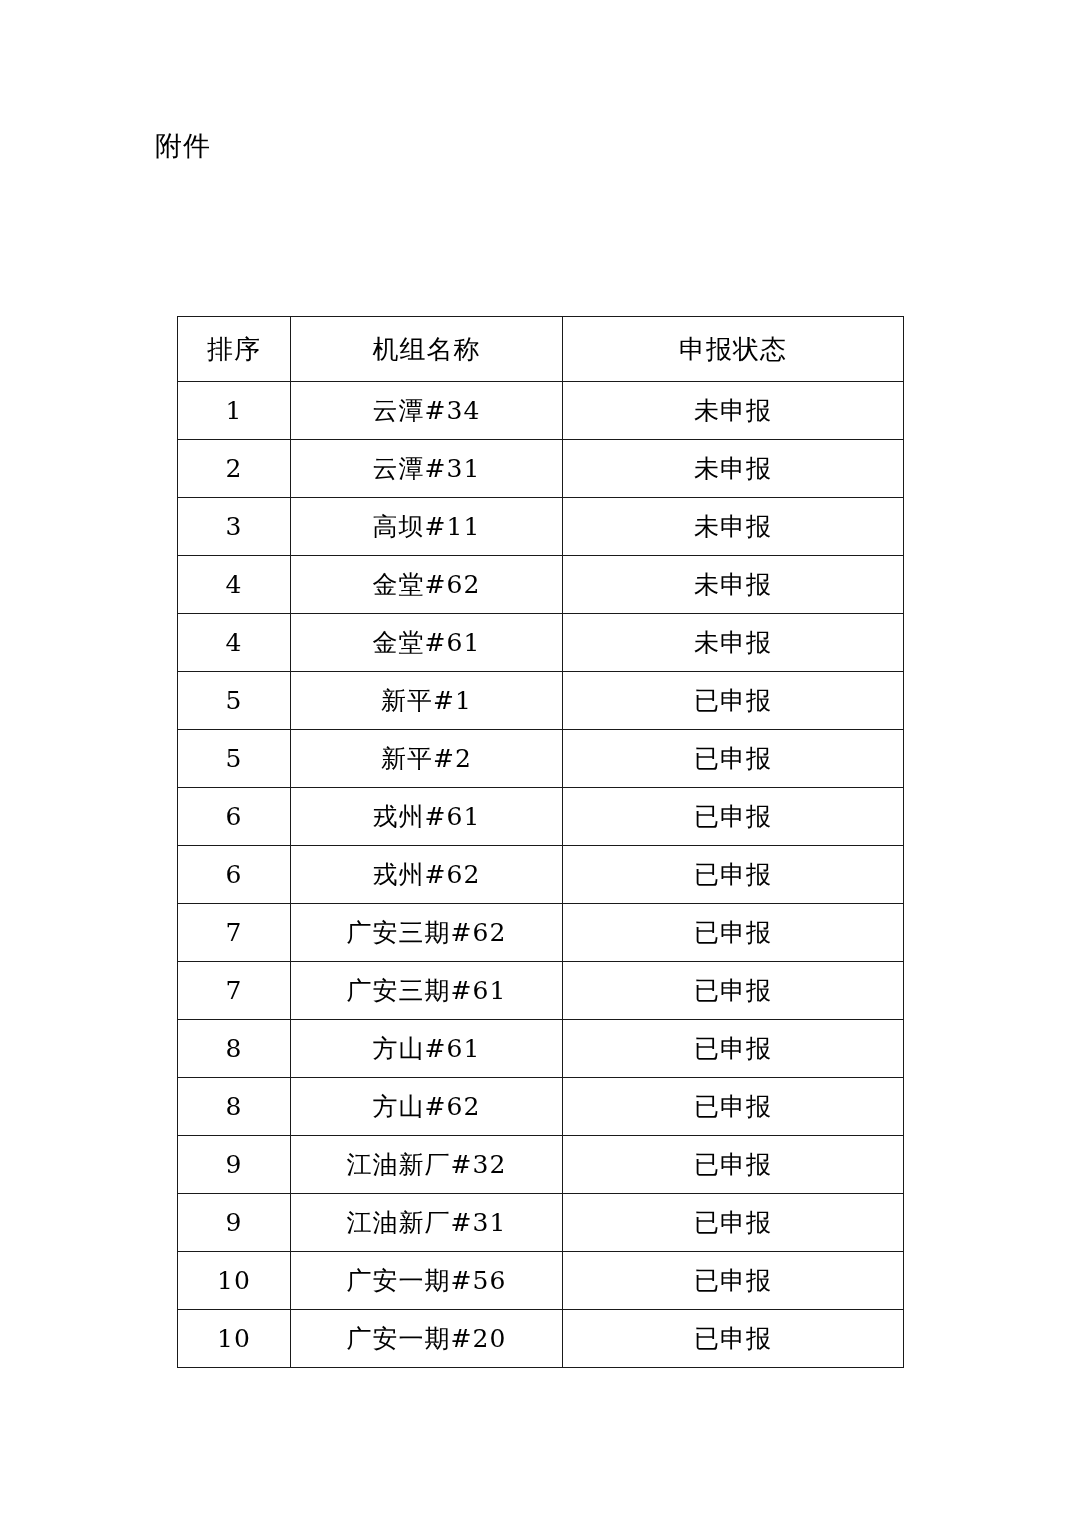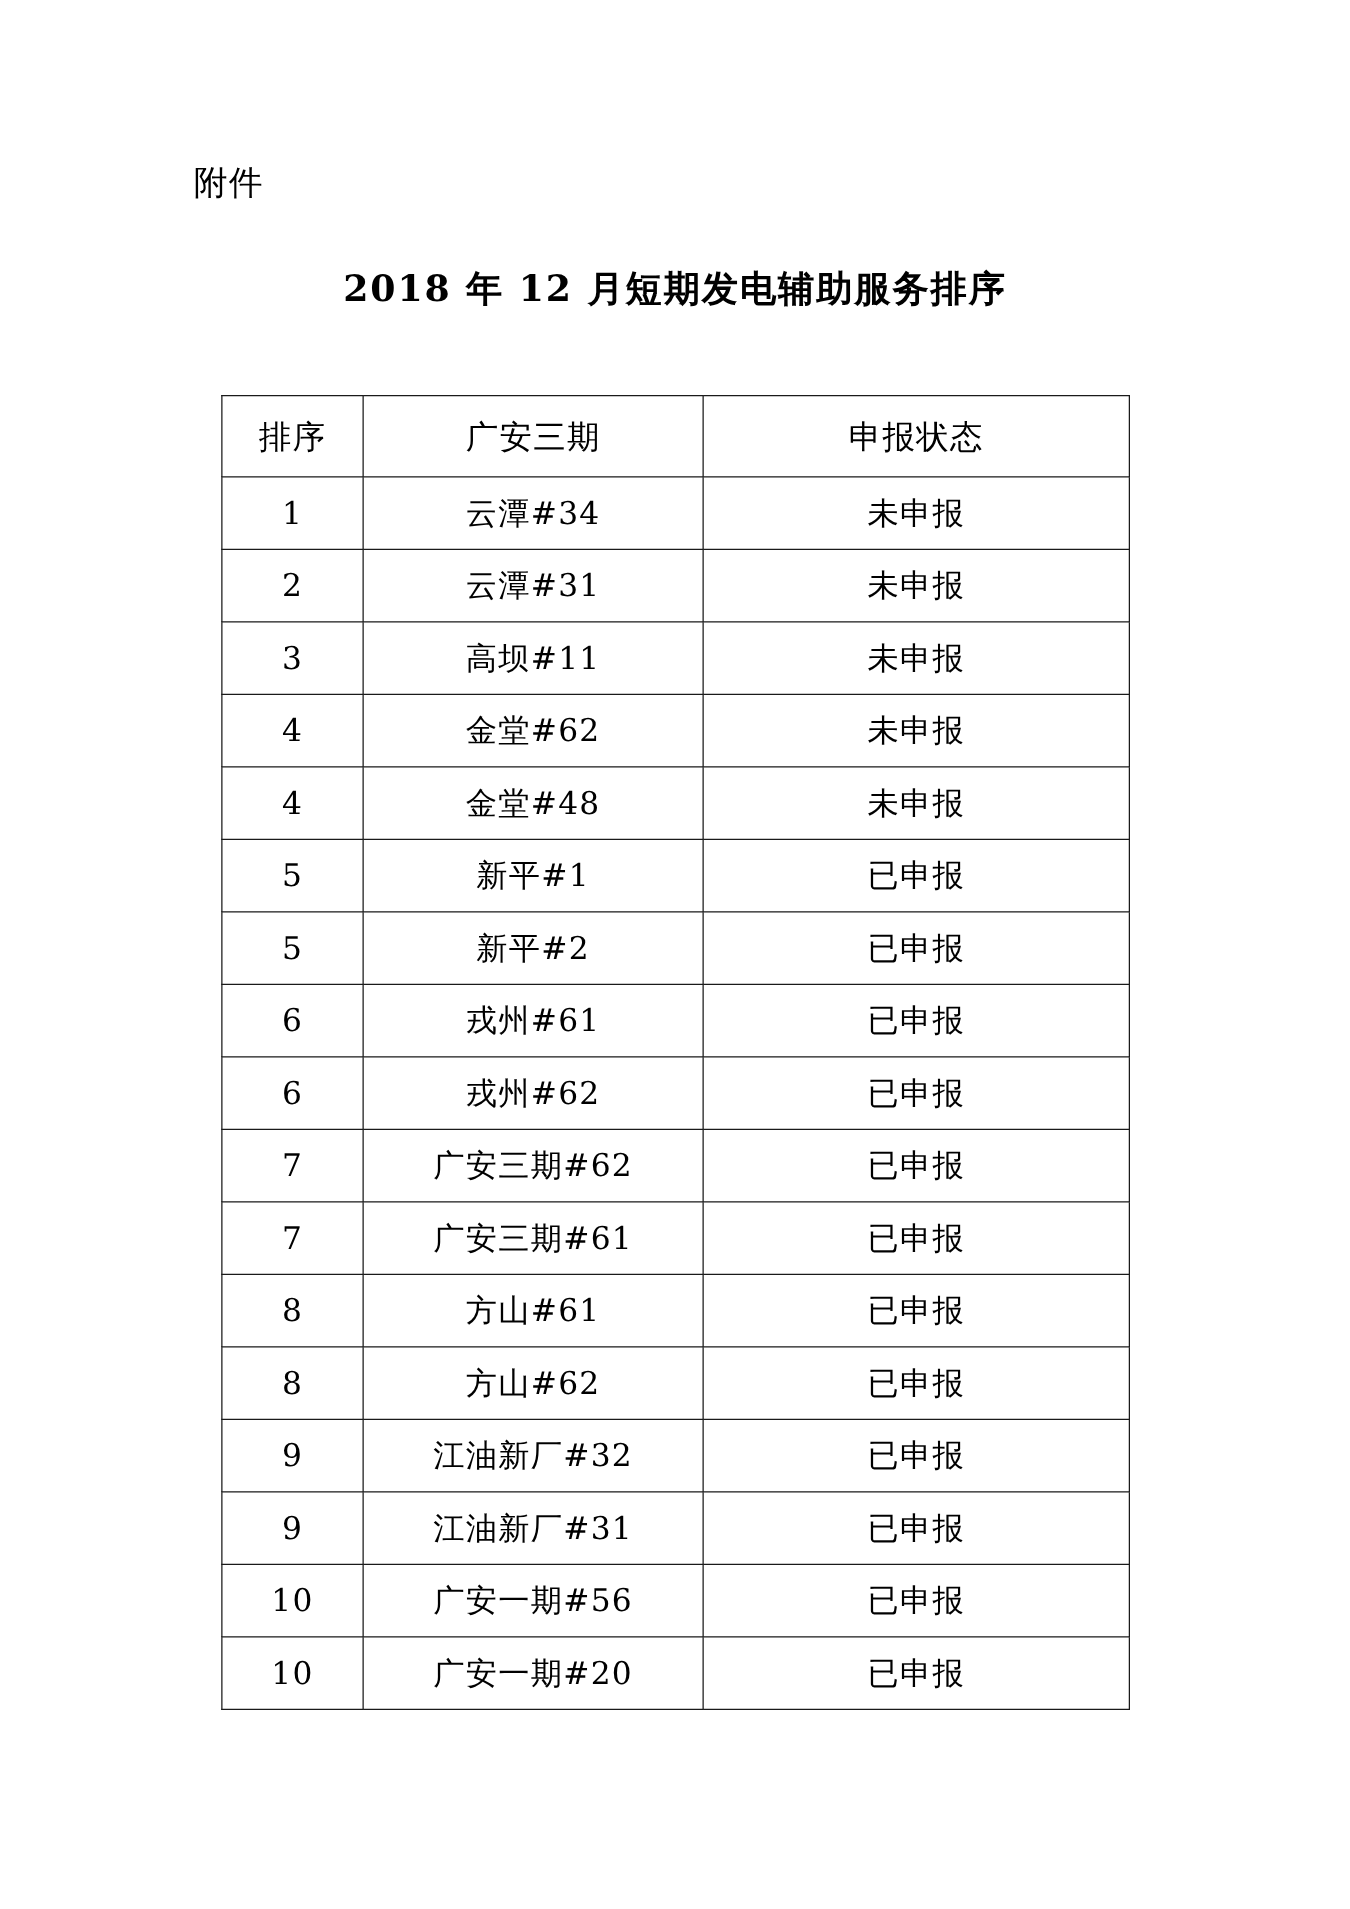--- a/index.html
+++ b/index.html
@@ -75,33 +75,32 @@
     letter-spacing: 0;
   }
 </style>
 </head>
 <body>
 
 <div class="page">
 
   <div class="attachment-label">附件</div>
 
-  <div class="doc-title">2018 年 12 月短期发电辅助服务排序</div>
 
   <div class="table-wrap">
     <table class="rank-table">
       <colgroup>
         <col class="col-rank">
         <col class="col-unit">
         <col class="col-status">
       </colgroup>
       <thead>
         <tr>
           <td>排序</td>
-          <td>广安三期</td>
+          <td>机组名称</td>
           <td>申报状态</td>
         </tr>
       </thead>
       <tbody>
           <tr>
             <td class="cell-num">1</td>
             <td>云潭#34</td>
             <td>未申报</td>
           </tr>
           <tr>
@@ -114,21 +113,21 @@
             <td>高坝#11</td>
             <td>未申报</td>
           </tr>
           <tr>
             <td class="cell-num">4</td>
             <td>金堂#62</td>
             <td>未申报</td>
           </tr>
           <tr>
             <td class="cell-num">4</td>
-            <td>金堂#48</td>
+            <td>金堂#61</td>
             <td>未申报</td>
           </tr>
           <tr>
             <td class="cell-num">5</td>
             <td>新平#1</td>
             <td>已申报</td>
           </tr>
           <tr>
             <td class="cell-num">5</td>
             <td>新平#2</td>

